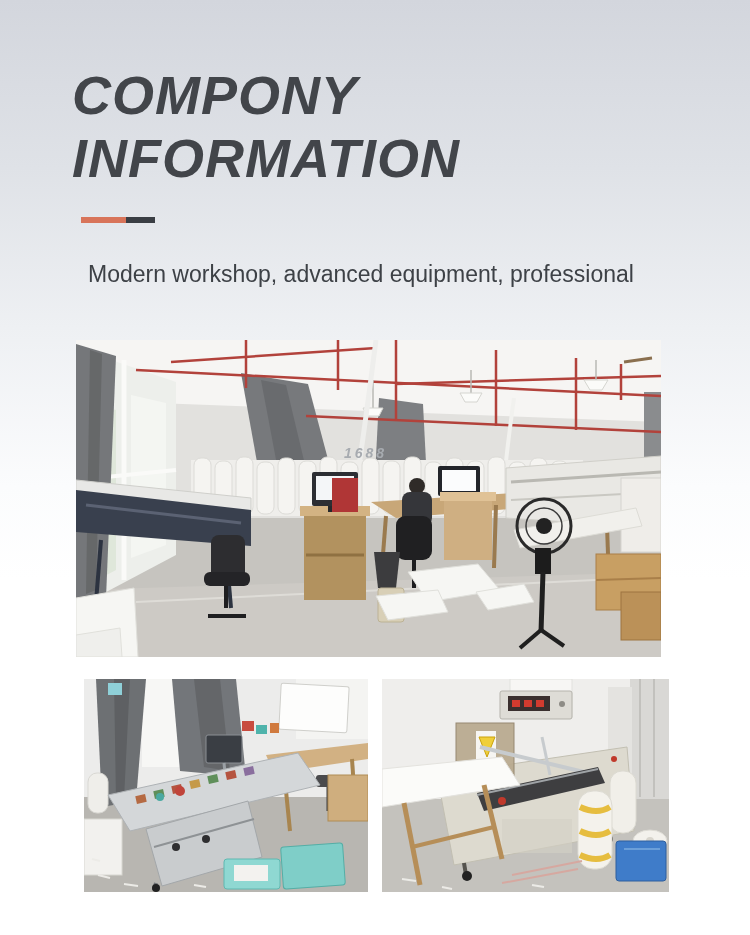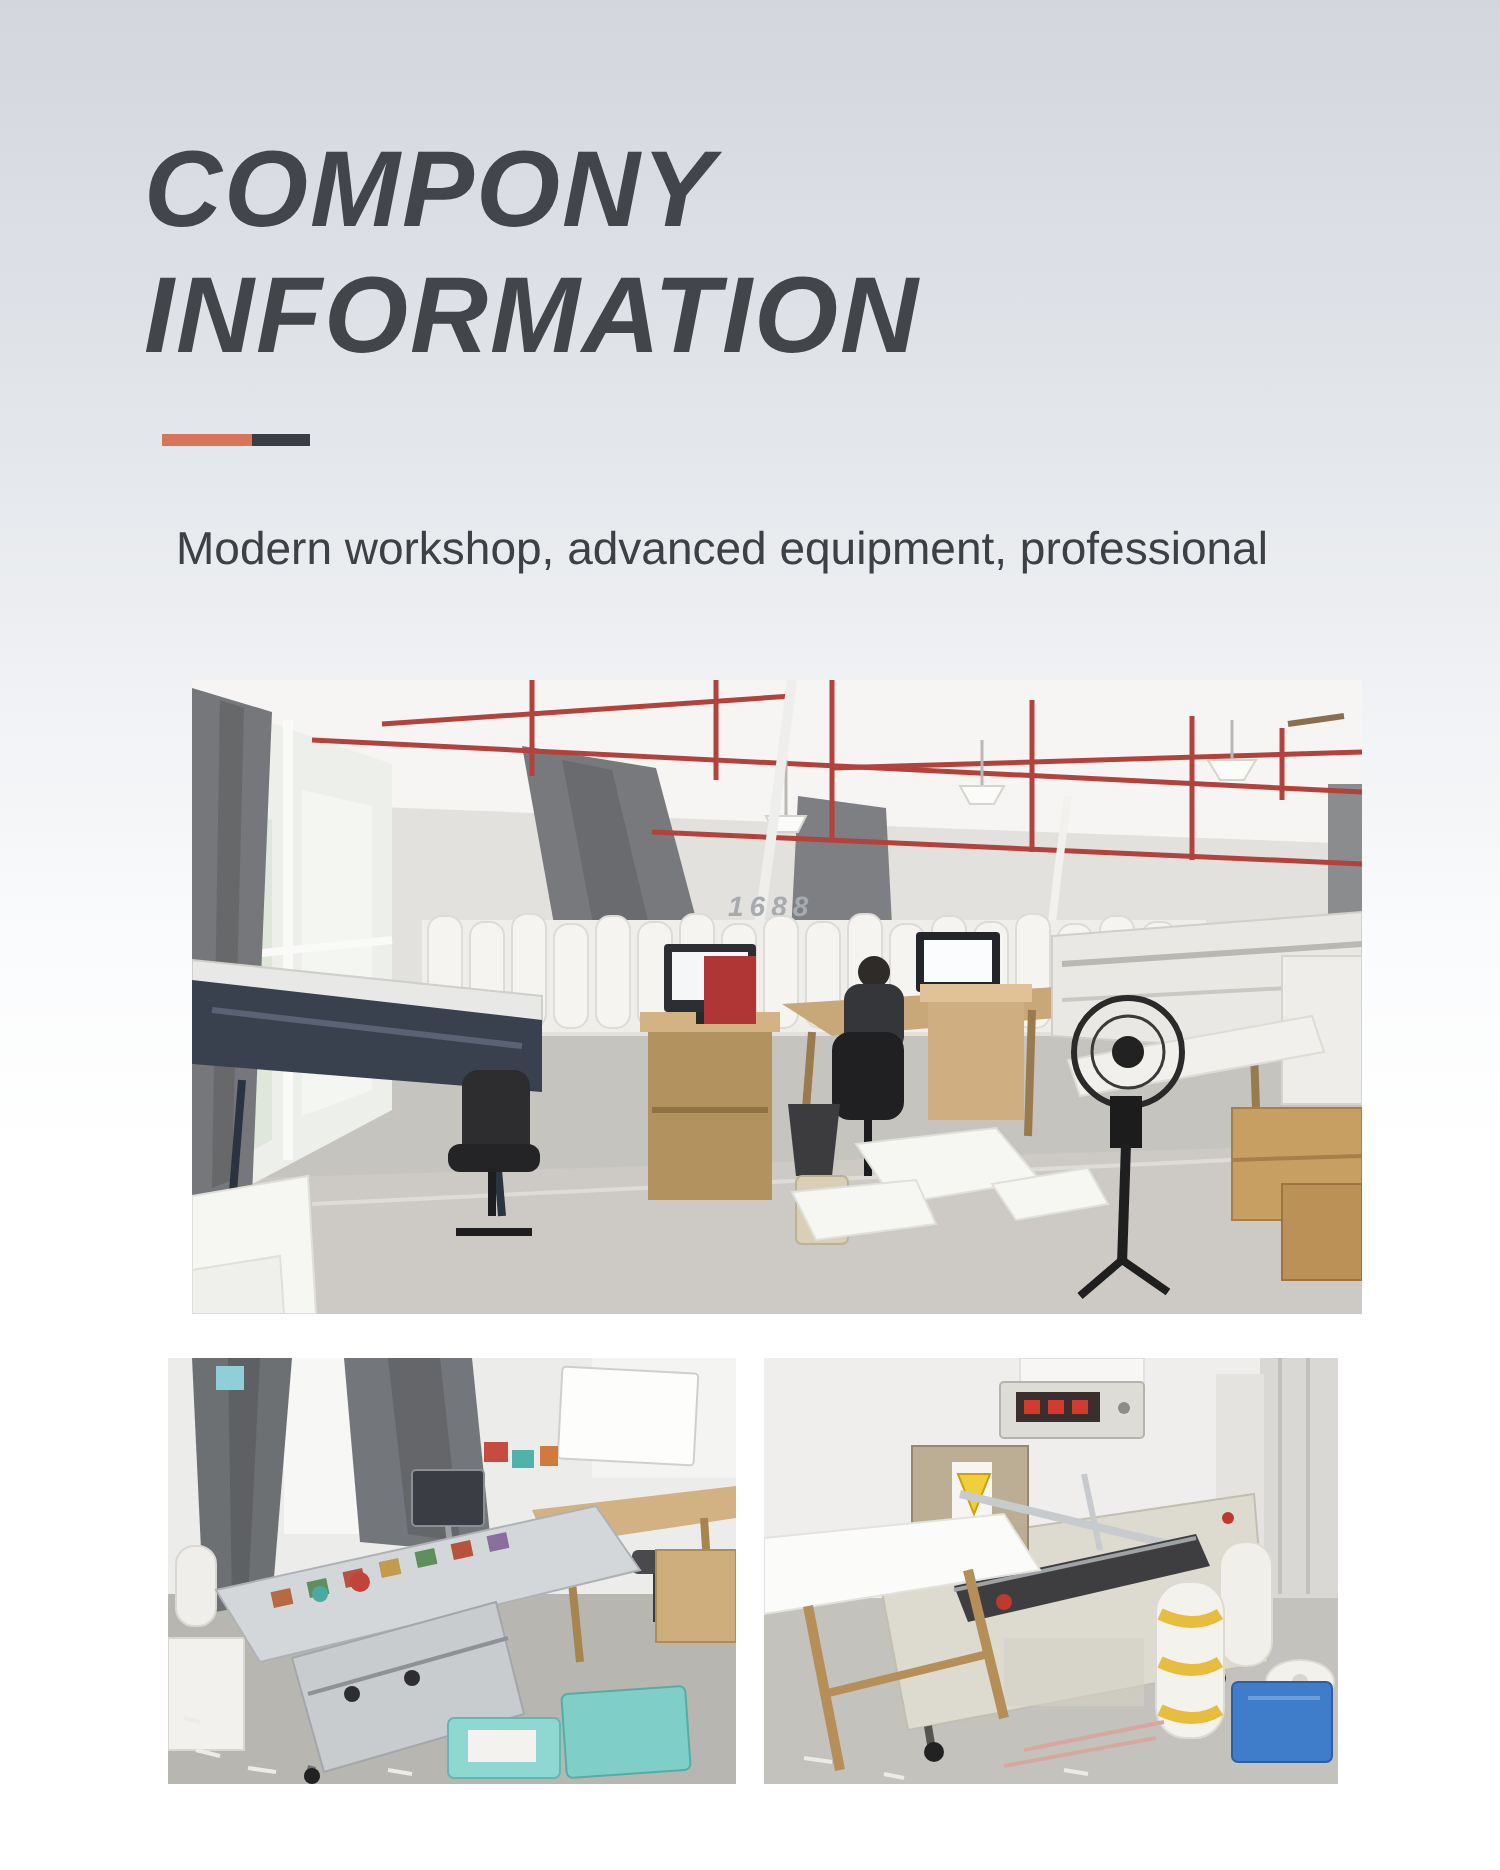--- a/index.html
+++ b/index.html
@@ -28,21 +28,21 @@
   .desc{
     position:absolute;left:72px;top:244px;width:620px;
     margin:16px;
     font-size:23px;
     line-height:29px;
     color:#3d4146;
   }
   .desc span{display:block;}
   figure{margin:0;position:absolute;background:#e9e9e7;}
   figure svg{display:block;width:100%;height:100%;}
-  .photo-main{left:96px;top:340px;width:585px;height:317px;}
+  .photo-main{left:76px;top:340px;width:585px;height:317px;}
   .photo-left{left:84px;top:679px;width:284px;height:213px;}
   .photo-right{left:382px;top:679px;width:287px;height:213px;}
   .wm{font-style:italic;font-size:14px;letter-spacing:3px;fill:#a7abb0;font-weight:700;}
 </style>
 </head>
 <body>
 
 <div class="page">
 
   <div class="hdr">

